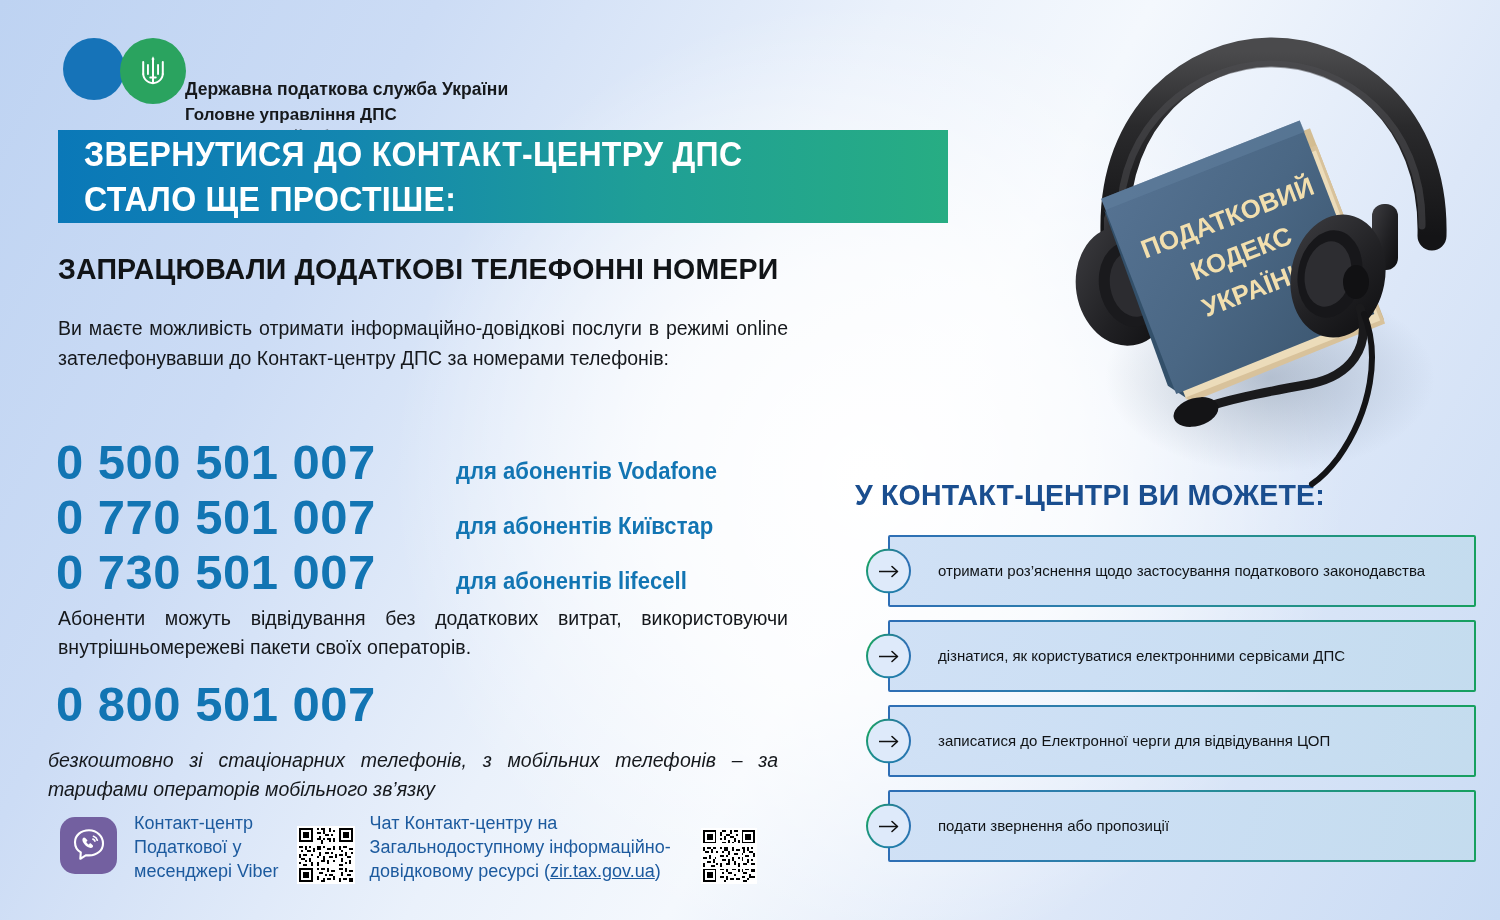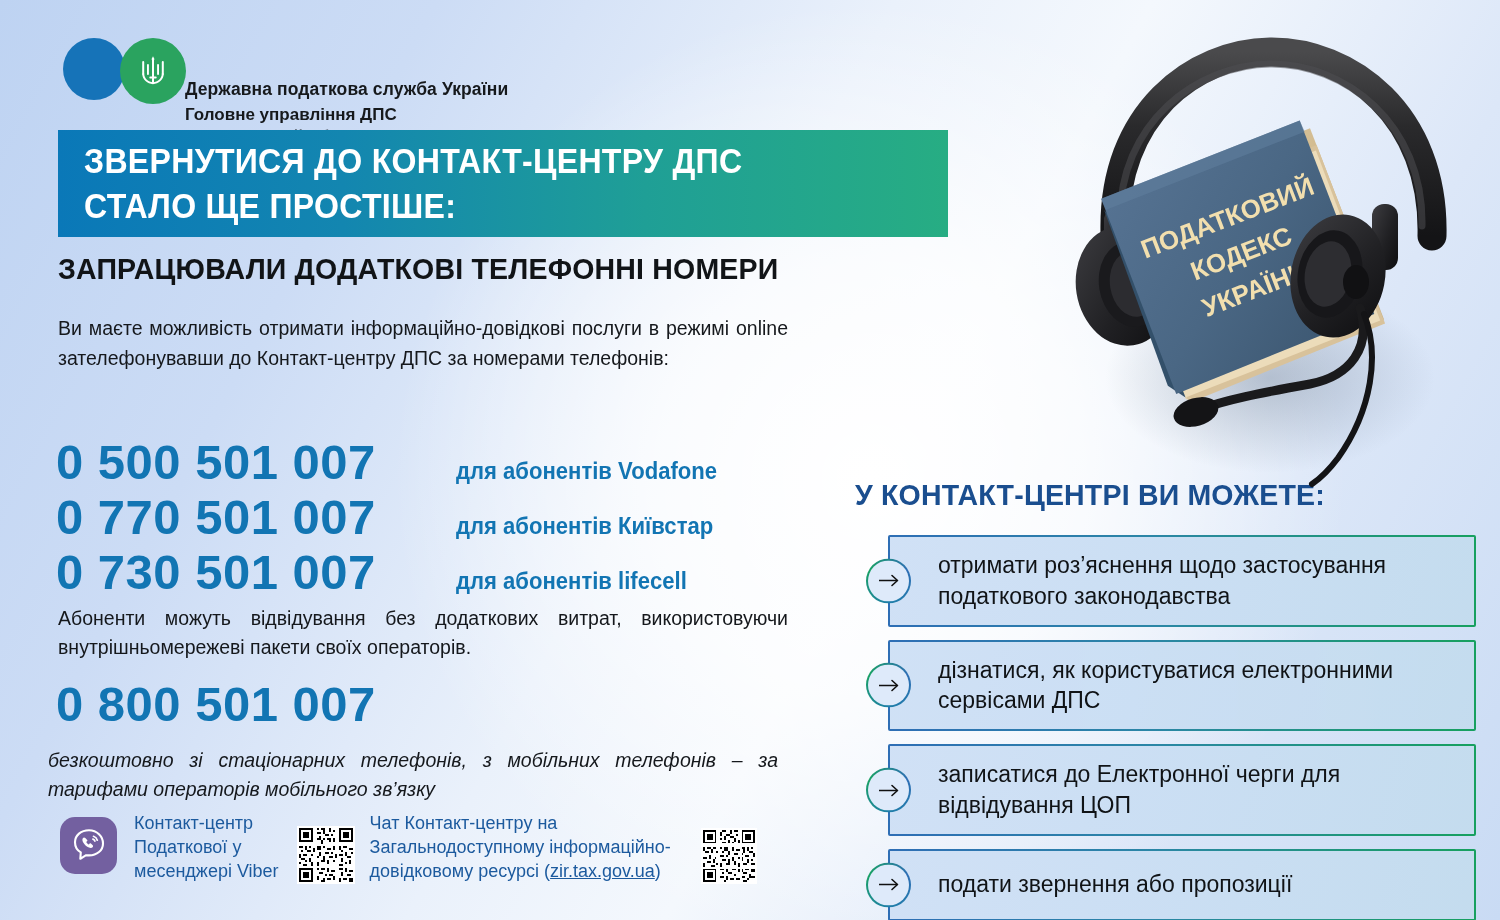--- a/index.html
+++ b/index.html
@@ -33,21 +33,21 @@
     font-size: 17.5px; font-weight: 700; color: #16191c; letter-spacing: .1px;
     line-height: 1.32; margin-bottom: 3px; margin-top: 39px;
   }
   .logo-text .l2, .logo-text .l3 {
     font-size: 17px; font-weight: 700; color: #16191c; line-height: 1.28;
   }
 
   
   .banner {
     position: absolute; left: 58px; top: 130px;
-    width: 890px; height: 107px;
+    width: 890px; height: 93px;
     background: linear-gradient(90deg, #0a78b8 0%, #1386b0 32%, #1f9f96 66%, #27ad83 100%);
     display: flex; flex-direction: column; justify-content: center;
     padding: 0 0 0 26px;
   }
   .banner .bl {
     color: #fff; font-weight: 700; font-size: 34.5px; letter-spacing: .3px;
     line-height: 1.28; white-space: nowrap;
     transform: scaleX(0.93); transform-origin: left center;
   }
 
@@ -128,21 +128,21 @@
     border: 2px solid transparent;
     border-radius: 2px;
     background:
       linear-gradient(110deg, rgba(217,231,249,0.95) 0%, rgba(205,223,246,0.95) 100%) padding-box,
       linear-gradient(90deg, #2e6eb5 0%, #2b86a6 45%, #17a05f 100%) border-box;
     padding: 13px 16px 13px 48px;
     min-height: 72px;
     display: flex; align-items: center;
   }
   .card-box .ct {
-    font-size: 23px; color: #101316; line-height: 1.34; font-weight: 400;
+    font-size: 15px; color: #101316; line-height: 1.34; font-weight: 400;
   }
   .arrow-circle {
     position: absolute; left: 0; top: 50%; transform: translateY(-50%);
     width: 45px; height: 45px; border-radius: 50%;
     background:
       radial-gradient(circle, rgba(222,234,250,1) 0 100%) padding-box,
       conic-gradient(from 180deg, #1f7fa8, #19a164, #2e6eb5, #1f7fa8) border-box;
     border: 2px solid transparent;
     display: flex; align-items: center; justify-content: center;
     z-index: 3;

